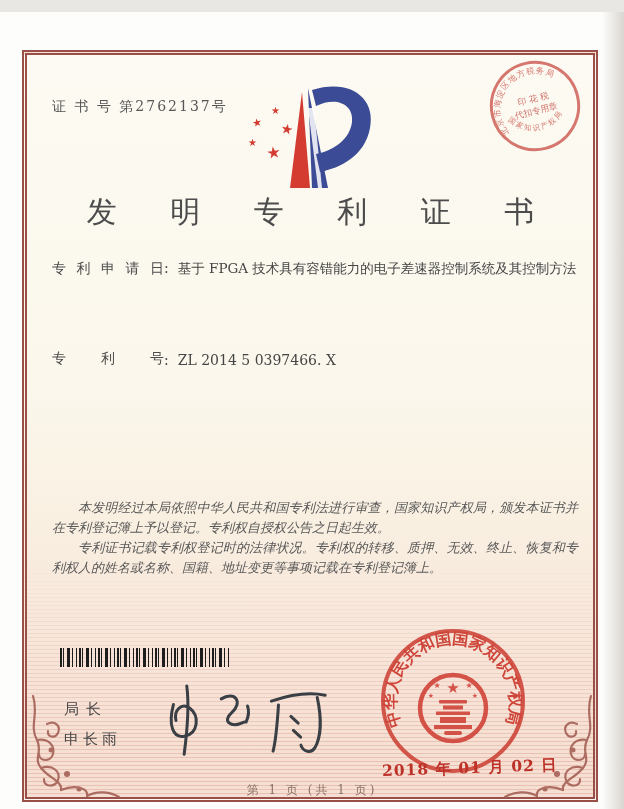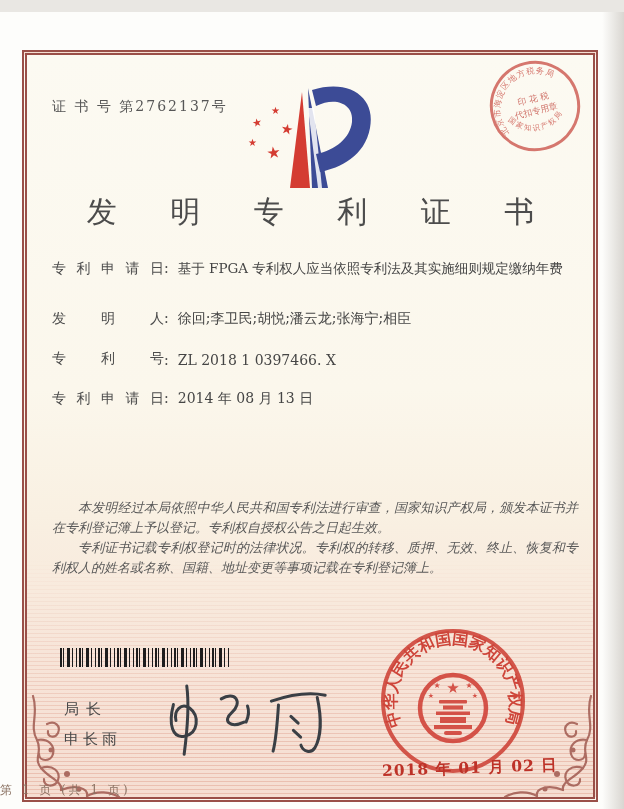--- a/index.html
+++ b/index.html
@@ -41,21 +41,21 @@
   .signature-svg { left:160px; top:666px; z-index:3; }
   .seal-svg { left:378px; top:614px; z-index:3; opacity:.92; }
   .seal-date { left:382px; top:746px; font-size:15.5px; font-weight:bold; color:#bd3228;
     letter-spacing:1px; transform:rotate(-2deg); z-index:4;
     font-family:"DejaVu Serif","Liberation Serif",serif; }
   .tax-stamp-svg { left:487px; top:46px; transform:rotate(-14deg); opacity:.85; z-index:3; }
   .logo-svg { left:238px; top:66px; z-index:2; }
   .flourish { z-index:1; opacity:.85; }
   .flourish-left { left:27px; top:682px; }
   .flourish-right { left:482px; top:682px; transform:scaleX(-1); }
-  .footer { left:0; top:770px; width:100%; font-size:12px;
+  .footer { left:0; top:770px; width:100%; text-align:center; font-size:12px;
     letter-spacing:3px; color:#8b7263; z-index:2; }
 </style>
 </head>
 <body>
 
 <div class="page">
   <div class="cert"></div>
   <div class="guilloche"></div>
 
   <div class="abs cert-number">证 书 号 第2762137号</div>
@@ -86,30 +86,24 @@
     <text font-size="8.5" fill="#cf6158" letter-spacing="2">
       <textPath href="#taxBottom" startOffset="4">国家知识产权局</textPath>
     </text>
     <text x="55" y="50" text-anchor="middle" font-size="10" fill="#c85b52">印 花 税</text>
     <text x="55" y="64" text-anchor="middle" font-size="10" fill="#c85b52">代扣专用章</text>
   </svg>
 
   <div class="abs title">发 明 专 利 证 书</div>
 
   <div class="abs field-row" style="top:248px">
-    <span class="row-label">专利申请日</span><span class="row-colon">:</span><span style="font-size:13.5px">基于 FPGA 专利权人应当依照专利法及其实施细则规定缴纳年费</span>
-  </div>
-  <div class="abs field-row" style="top:298px">
-    <span class="row-label">发明人</span><span class="row-colon">:</span><span>徐回;李卫民;胡悦;潘云龙;张海宁;相臣</span>
+    <span class="row-label">专利申请日</span><span class="row-colon">:</span><span style="font-size:13.5px">基于 FPGA 技术具有容错能力的电子差速器控制系统及其控制方法</span>
   </div>
   <div class="abs field-row" style="top:338px">
-    <span class="row-label">专利号</span><span class="row-colon">:</span><span>ZL 2018 1 0397466. X</span>
-  </div>
-  <div class="abs field-row" style="top:378px">
-    <span class="row-label">专利申请日</span><span class="row-colon">:</span><span>2014 年 08 月 13 日</span>
+    <span class="row-label">专利号</span><span class="row-colon">:</span><span>ZL 2014 5 0397466. X</span>
   </div>
 
   <div class="abs body-text">
     <p>本发明经过本局依照中华人民共和国专利法进行审查，国家知识产权局，颁发本证书并在专利登记簿上予以登记。专利权自授权公告之日起生效。</p>
     <p>专利证书记载专利权登记时的法律状况。专利权的转移、质押、无效、终止、恢复和专利权人的姓名或名称、国籍、地址变更等事项记载在专利登记簿上。</p>
   </div>
 
   <div class="abs barcode"></div>
 
   <div class="abs sig-title">局长</div>

